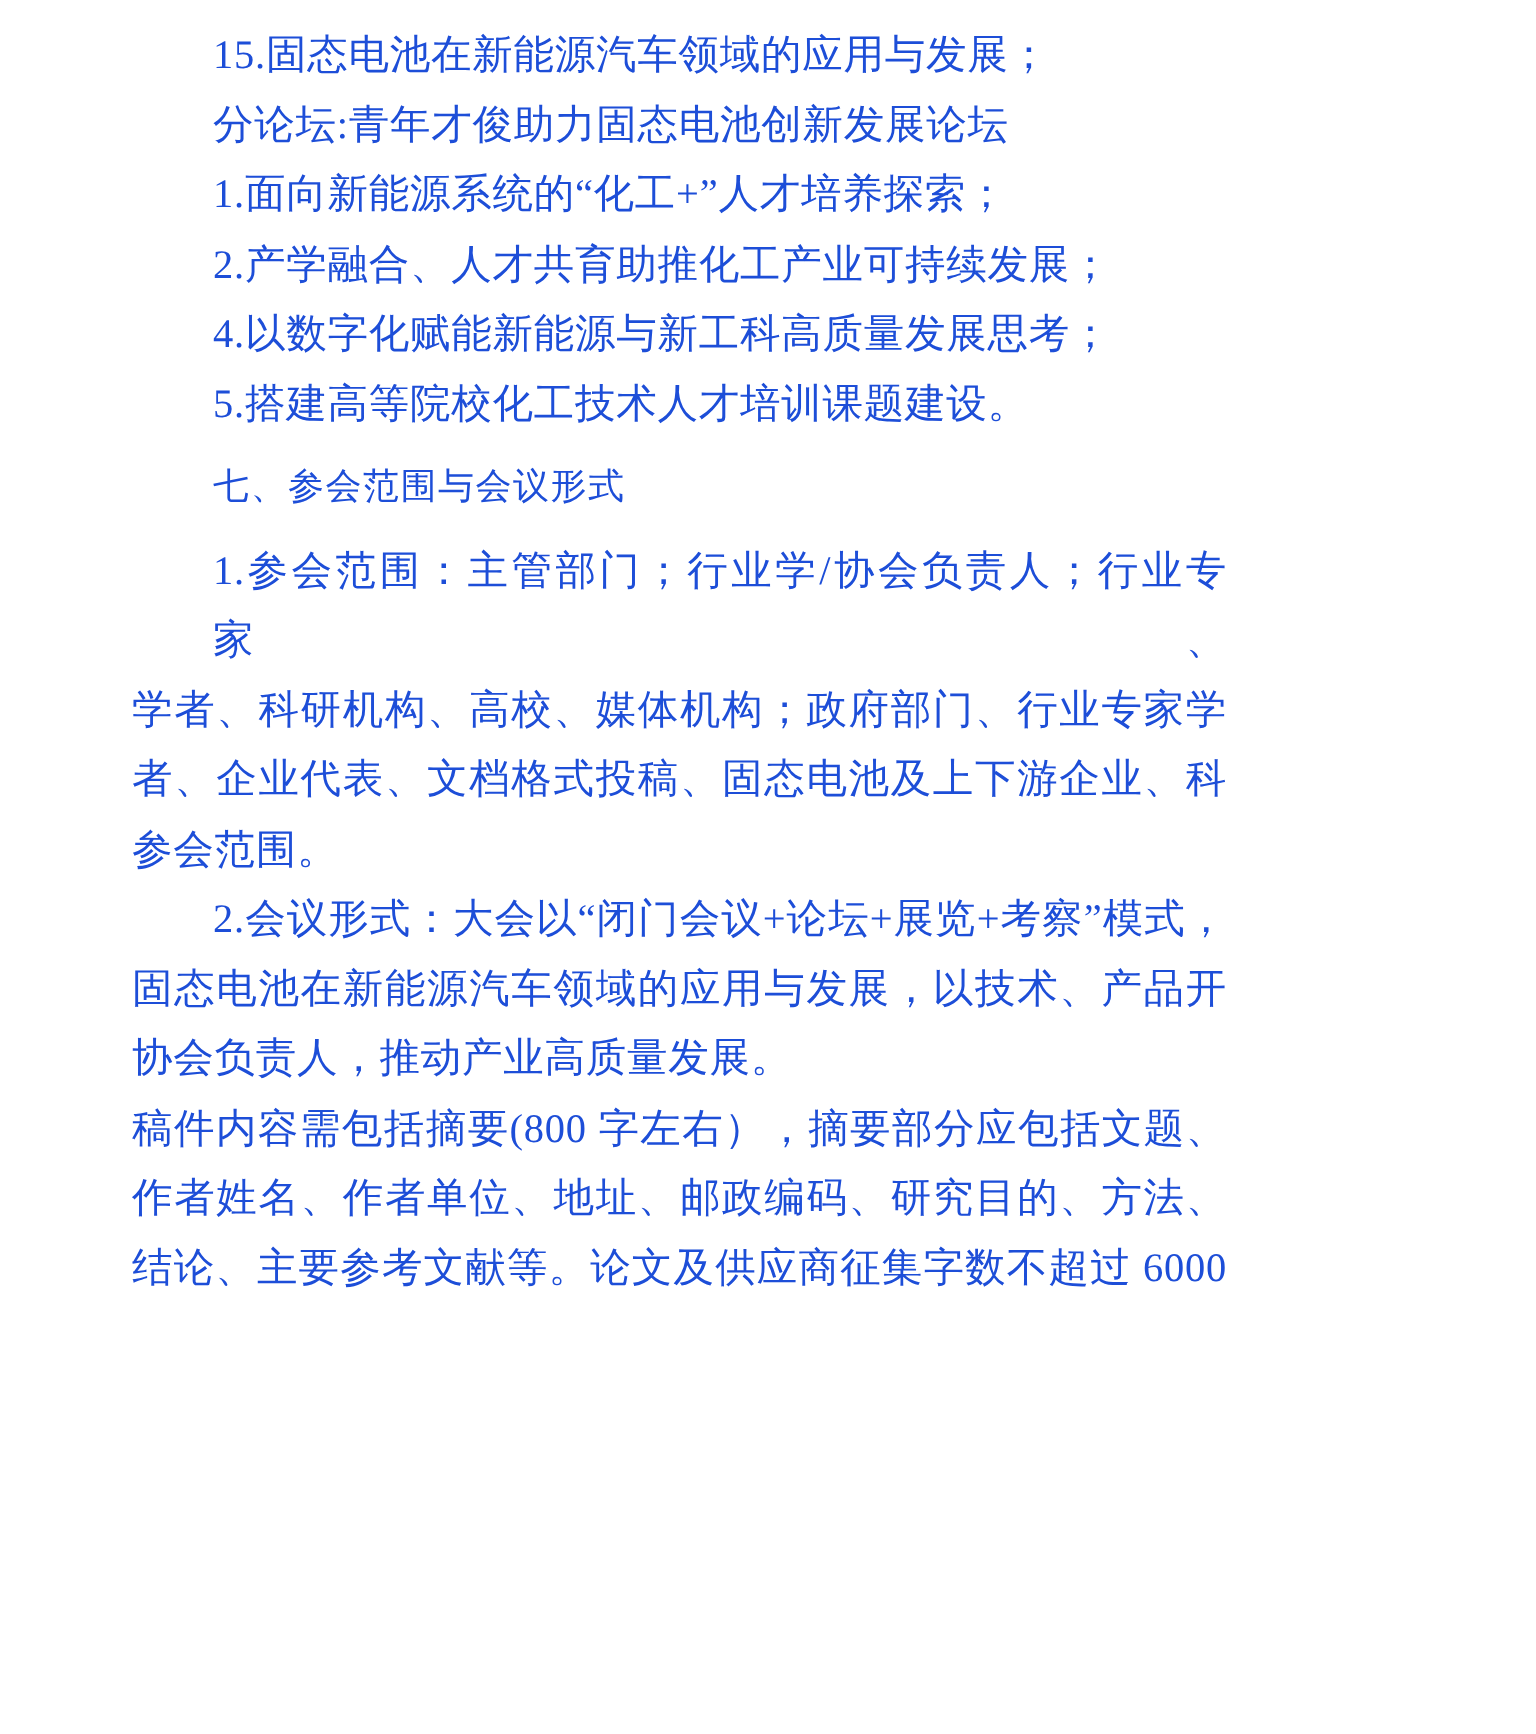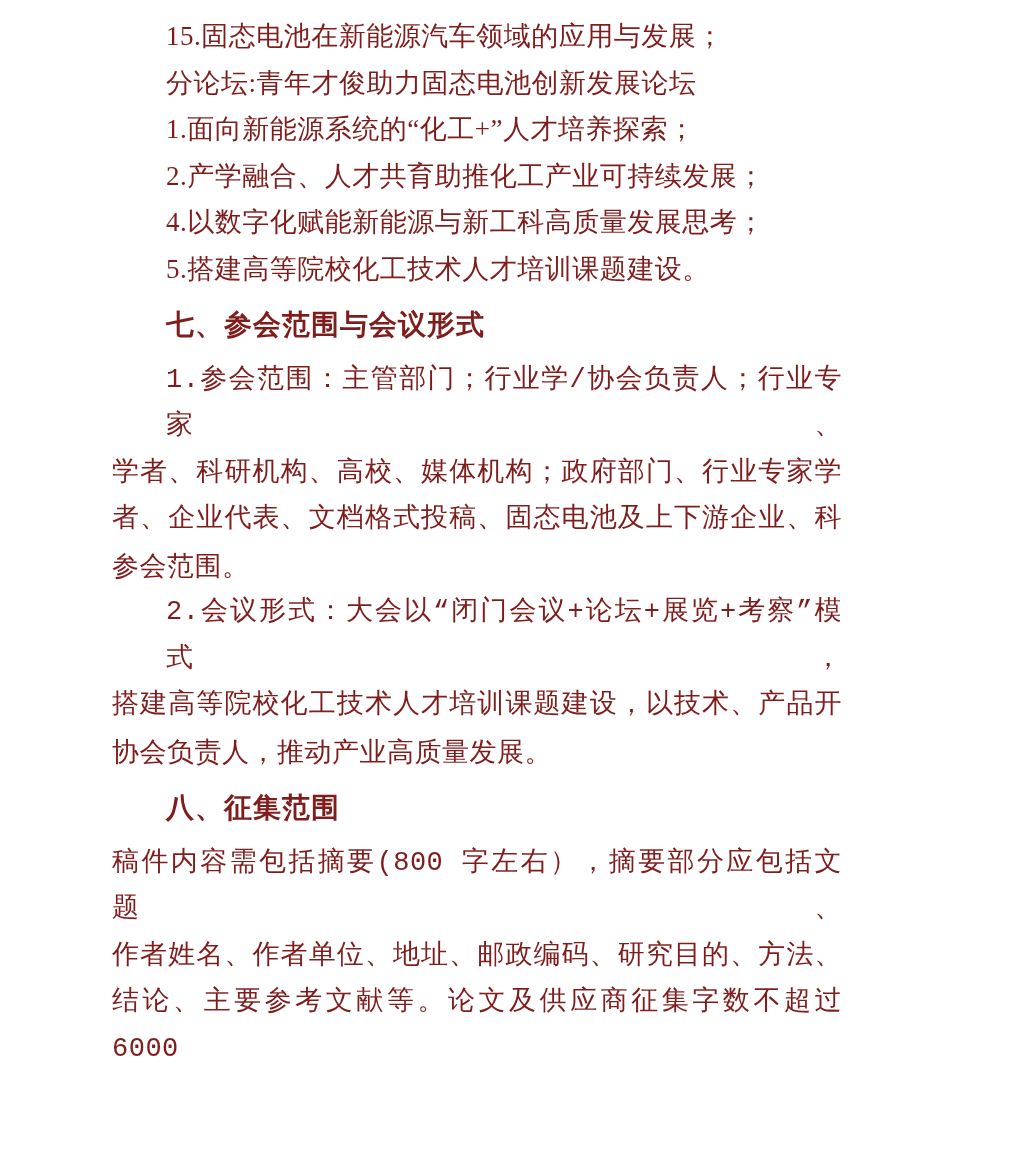--- a/index.html
+++ b/index.html
@@ -9,52 +9,51 @@
   }
   body {
     width: 1024px;
     height: 1156px;
     overflow: hidden;
   }
   .page {
     box-sizing: border-box;
     width: 1024px;
     height: 828px;
-    padding: 13px 144px 0 112px;
-    color: #7f1d1d;
+    padding: 13px 144px 0 88px;
+    color: #1d4ed8;
     font-family: "Liberation Serif", "DejaVu Serif", serif;
     font-size: 27px;
   }
   .line {
     width: 730px;
     line-height: 46.5px;
     text-align: left;
     white-space: normal;
     letter-spacing: 0.5px;
   }
   
   .indent {
     box-sizing: border-box;
     padding-left: 54px;
   }
   
   .fill {
     text-align: justify;
     text-align-last: justify;
-    font-family: Liberation Mono, monospace;
   }
   .heading {
     box-sizing: border-box;
     width: 730px;
     padding-left: 54px;
     margin: 10px 0 8px 0;
     line-height: 46.5px;
     font-family: "Liberation Sans", "DejaVu Sans", sans-serif;
-    font-weight: 700;
-    font-size: 28px;
+    font-weight: 400;
+    font-size: 24px;
     letter-spacing: 1px;
   }
 </style>
 </head>
 <body>
 
 <div class="page">
 
   <div class="line indent">15.固态电池在新能源汽车领域的应用与发展；</div>
   <div class="line indent">分论坛:青年才俊助力固态电池创新发展论坛</div>
@@ -62,21 +61,20 @@
   <div class="line indent">2.产学融合、人才共育助推化工产业可持续发展；</div>
   <div class="line indent">4.以数字化赋能新能源与新工科高质量发展思考；</div>
   <div class="line indent">5.搭建高等院校化工技术人才培训课题建设。</div>
 
   <div class="heading">七、参会范围与会议形式</div>
   <div class="line indent fill">1.参会范围：主管部门；行业学/协会负责人；行业专家、</div>
   <div class="line fill">学者、科研机构、高校、媒体机构；政府部门、行业专家学</div>
   <div class="line fill">者、企业代表、文档格式投稿、固态电池及上下游企业、科</div>
   <div class="line">参会范围。</div>
   <div class="line indent fill">2.会议形式：大会以“闭门会议+论坛+展览+考察”模式，</div>
-  <div class="line fill">搭建高等院校化工技术人才培训课题建设，以技术、产品开</div>
+  <div class="line fill">固态电池在新能源汽车领域的应用与发展，以技术、产品开</div>
   <div class="line">协会负责人，推动产业高质量发展。</div>
 
-  <div class="heading">八、征集范围</div>
   <div class="line fill">稿件内容需包括摘要(800 字左右），摘要部分应包括文题、</div>
   <div class="line fill">作者姓名、作者单位、地址、邮政编码、研究目的、方法、</div>
   <div class="line fill">结论、主要参考文献等。论文及供应商征集字数不超过 6000</div>
 
 </div>
 
 </body></html>

